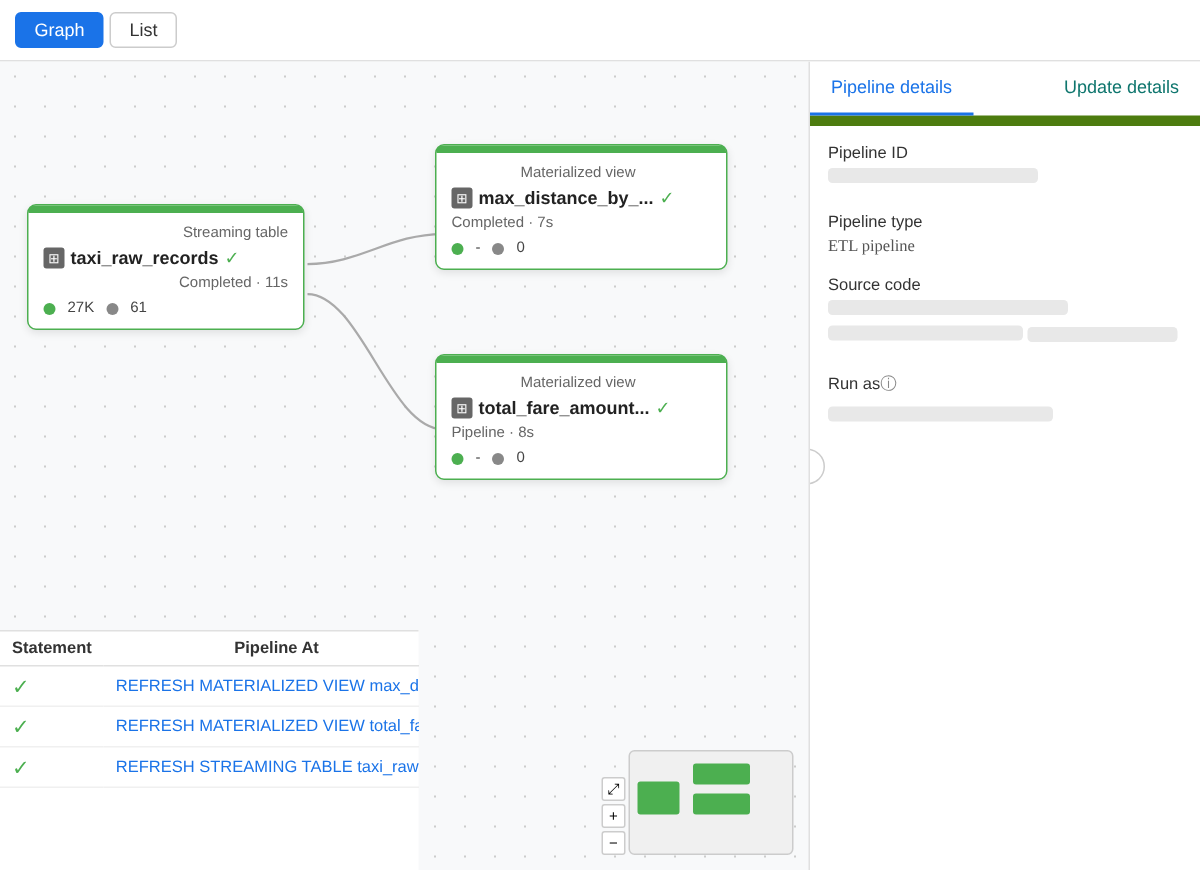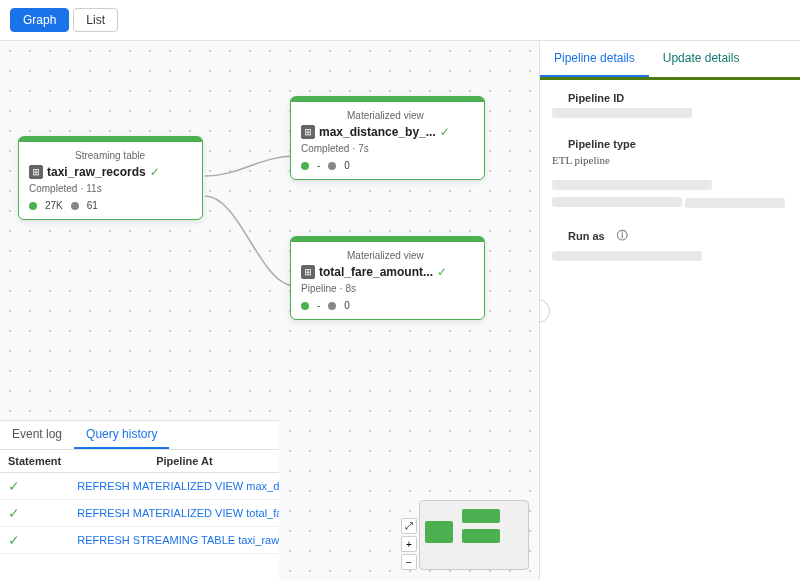--- a/index.html
+++ b/index.html
@@ -11,26 +11,26 @@
     .tab-btn.active { background: #1a73e8; color: #fff; border-color: #1a73e8; }
 
     
     .main-layout { display: flex; height: calc(580px - 33px); }
 
     
     .graph-area { flex: 1; background: #f8f9fa; background-image: radial-gradient(circle, #ccc 1px, transparent 1px); background-size: 20px 20px; position: relative; border-right: 1px solid #e0e0e0; height: 100%; }
 
     
     .pipeline-panel { width: 260px; background: #fff; overflow-y: auto; }
-    .panel-tabs { display: flex; border-bottom: 3px solid #4d7c0f; }
+    .panel-tabs { display: flex; border-bottom: 7px solid #4d7c0f; justify-content: space-between; }
     .panel-tab { padding: 10px 14px; font-size: 12px; cursor: pointer; color: #0f766e; border-bottom: 2px solid transparent; }
     .panel-tab.active { color: #1a73e8; border-bottom-color: #1a73e8; font-weight: 500; }
     .panel-content { padding: 12px; }
     .panel-row { margin-bottom: 14px; }
-    .panel-label { font-size: 11px; font-weight: 700; color: #333; margin-bottom: 4px; margin-left: 16px; }
+    .panel-label { font-size: 11px; font-weight: 400; color: #333; margin-bottom: 4px; }
     .panel-value { font-size: 11px; color: #555; font-family: Liberation Serif, serif; }
     .panel-value-blur { font-size: 11px; color: #aaa; background: #e8e8e8; border-radius: 3px; height: 10px; width: 140px; display: inline-block; margin-bottom: 3px; }
 
     
     .collapse-btn { position: absolute; left: -14px; top: 50%; transform: translateY(-50%); width: 24px; height: 24px; background: #fff; border: 1px solid #ccc; border-radius: 50%; display: flex; align-items: center; justify-content: center; cursor: pointer; font-size: 10px; z-index: 10; }
 
     
     .graph-canvas { position: relative; width: 100%; height: 100%; }
 
     .node-card { position: absolute; background: #fff; border: 1.5px solid #4caf50; border-radius: 6px; box-shadow: 0 2px 6px rgba(0,0,0,0.1); }
@@ -81,21 +81,21 @@
     <div class="graph-area" style="height: 100%; position:relative;">
       <div class="graph-canvas">
 
         <svg class="connector-svg">
 
           <path d="M 205 135 C 240 135 260 115 295 115" stroke="#aaa" stroke-width="1.5" fill="none"></path>
 
           <path d="M 205 155 C 240 155 260 245 295 245" stroke="#aaa" stroke-width="1.5" fill="none"></path>
         </svg>
 
-        <div class="node-card" style="left:18px; top:95px; width:185px;">
+        <div class="node-card" style="left:18px; top:95px; width:185px;text-align:right;">
           <div class="node-header"></div>
           <div class="node-body">
             <div class="node-label-small">Streaming table</div>
             <div class="node-title-row">
               <div class="node-icon" style="background:#666; font-size:9px; color:#fff;">⊞</div>
               <span class="node-title">taxi_raw_records</span>
               <span class="check-icon">✓</span>
             </div>
             <div class="node-status">Completed · 11s</div>
             <div class="node-stats">
@@ -156,24 +156,20 @@
 
         <div style="position:absolute; bottom:10px; right:122px; display:flex; flex-direction:column; gap:2px;">
           <button class="map-btn">⤢</button>
           <button class="map-btn">+</button>
           <button class="map-btn">−</button>
         </div>
 
       </div>
 
       <div class="bottom-panel">
-        <div class="bottom-tabs">
-          <div class="bottom-tab">Event log</div>
-          <div class="bottom-tab active">Query history</div>
-        </div>
         <div class="table-container">
           <table>
             <thead>
               <tr>
                 <th>Statement</th>
                 <th>Pipeline At</th>
 
               </tr>
             </thead>
             <tbody id="query-tbody">
@@ -210,28 +206,29 @@
       <div class="panel-content">
         <div class="panel-row">
           <div class="panel-label">Pipeline ID</div>
           <div class="panel-value-blur"></div>
         </div>
         <div class="panel-row">
           <div class="panel-label">Pipeline type</div>
           <div class="panel-value">ETL pipeline</div>
         </div>
         <div class="panel-row">
+          <div class="panel-label">Source code</div>
           <div style="margin-top:3px;">
             <div class="panel-value-blur" style="width:160px; margin-bottom:4px;"></div>
             <div class="panel-value-blur" style="width:130px; margin-bottom:4px;"></div>
             <div class="panel-value-blur" style="width:100px;"></div>
           </div>
         </div>
         <div class="panel-row">
-          <div class="panel-label" style="display:flex; align-items:center; gap:12px;">
+          <div class="panel-label" style="display:flex; align-items:center; gap:0;">
             <span>Run as</span>
             <span style="color:#888; font-size:11px;">ⓘ</span>
           </div>
           <div class="panel-value-blur" style="width:150px; margin-top:4px;"></div>
         </div>
       </div>
     </div>
 
   </div>
 </div>

